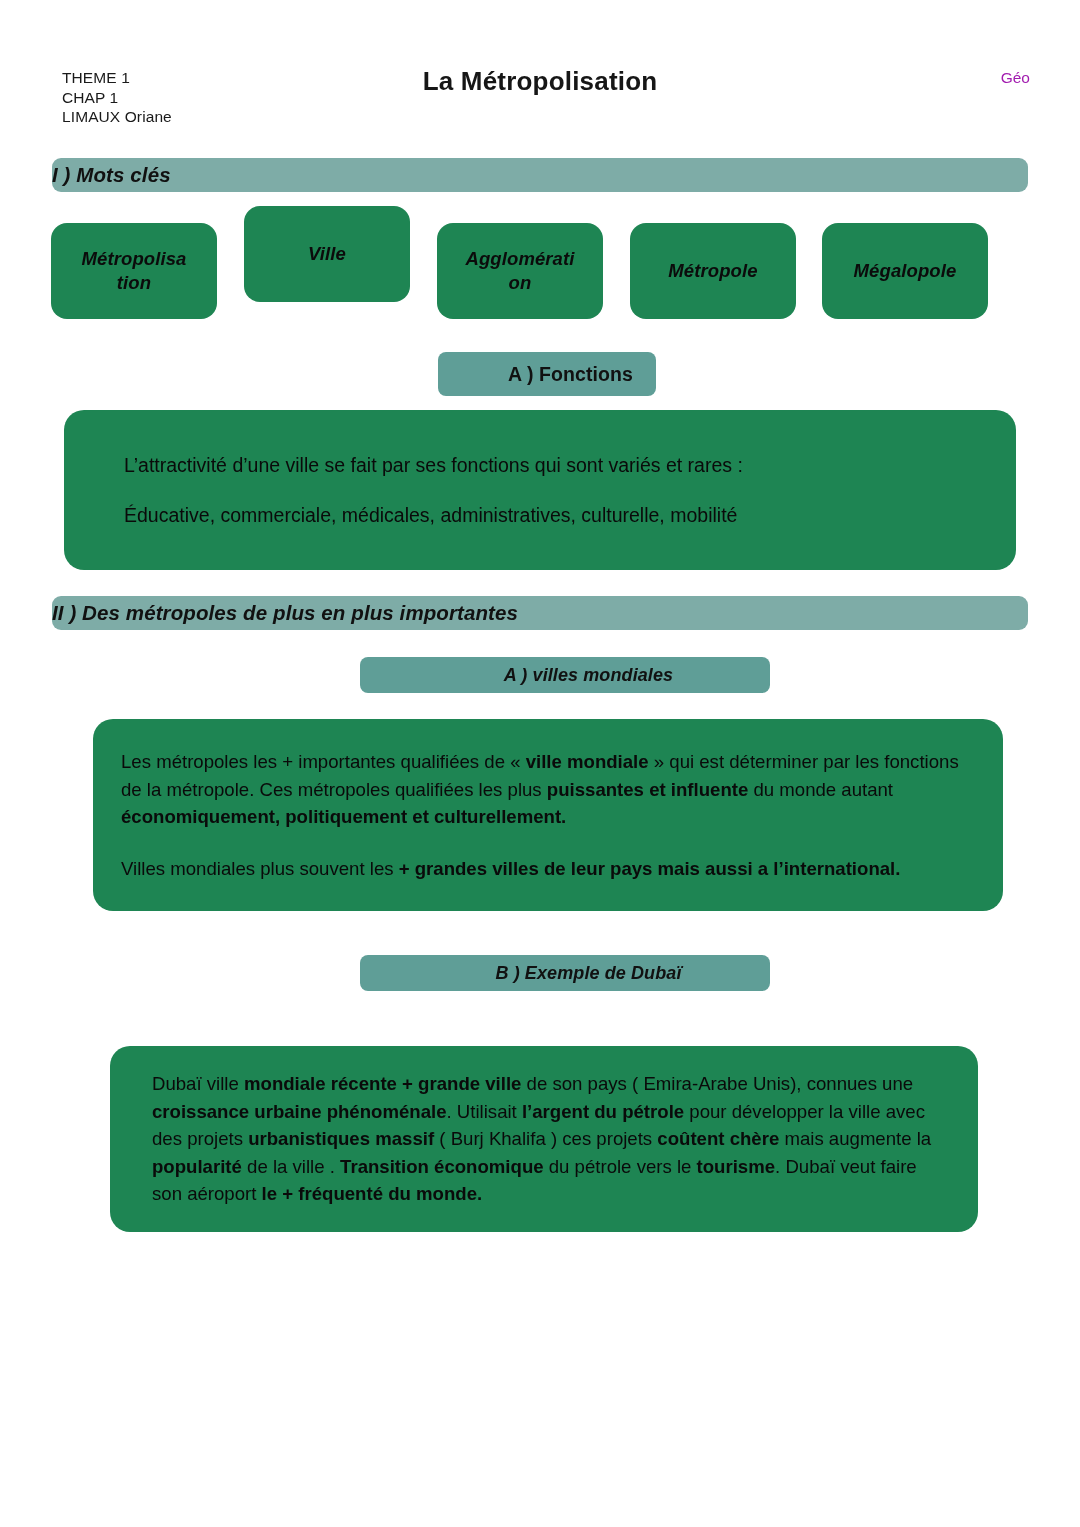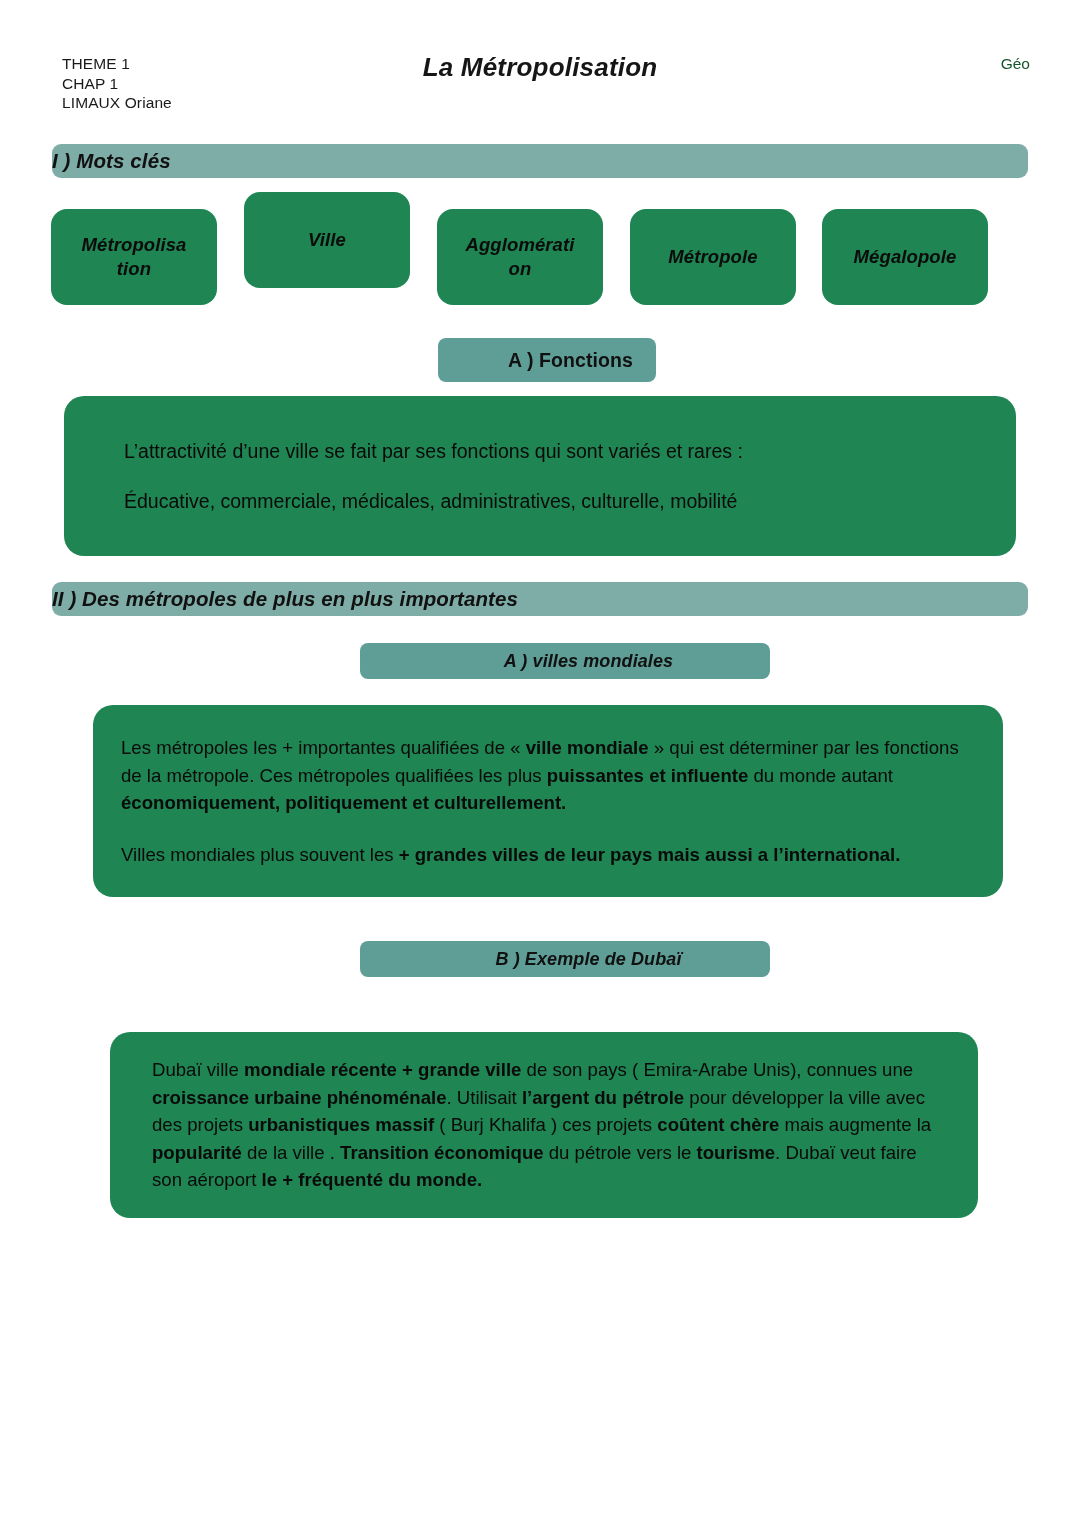--- a/index.html
+++ b/index.html
@@ -9,21 +9,21 @@
     background: #ffffff;
   }
   body {
     font-family: "Liberation Sans", sans-serif;
     color: #000000;
   }
   .page {
     position: relative;
     width: 1080px;
     height: 1245px;
-    margin: 0 auto;
+    margin: 14px auto;
     background: #ffffff;
     overflow: hidden;
     border-radius: 15px;
   }
 
   
   .header {
     position: absolute;
     left: 0; top: 0;
     width: 1080px;
@@ -39,30 +39,29 @@
     letter-spacing: .1px;
   }
   .header-meta div { white-space: nowrap; }
   .doc-title {
     position: absolute;
     left: 0; top: 52px;
     width: 1080px;
     text-align: center;
     font-size: 26px;
     font-weight: bold;
-    font-style: italic;
     color: #161616;
     letter-spacing: .2px;
   }
   .subject-tag {
     position: absolute;
     right: 50px;
     top: 55px;
     font-size: 15.5px;
-    color: #14532d;
+    color: #a21caf;
   }
 
   
   .section-bar {
     position: absolute;
     background: #7eaca7;
     border-radius: 9px;
     display: flex;
     align-items: center;
     box-sizing: border-box;

